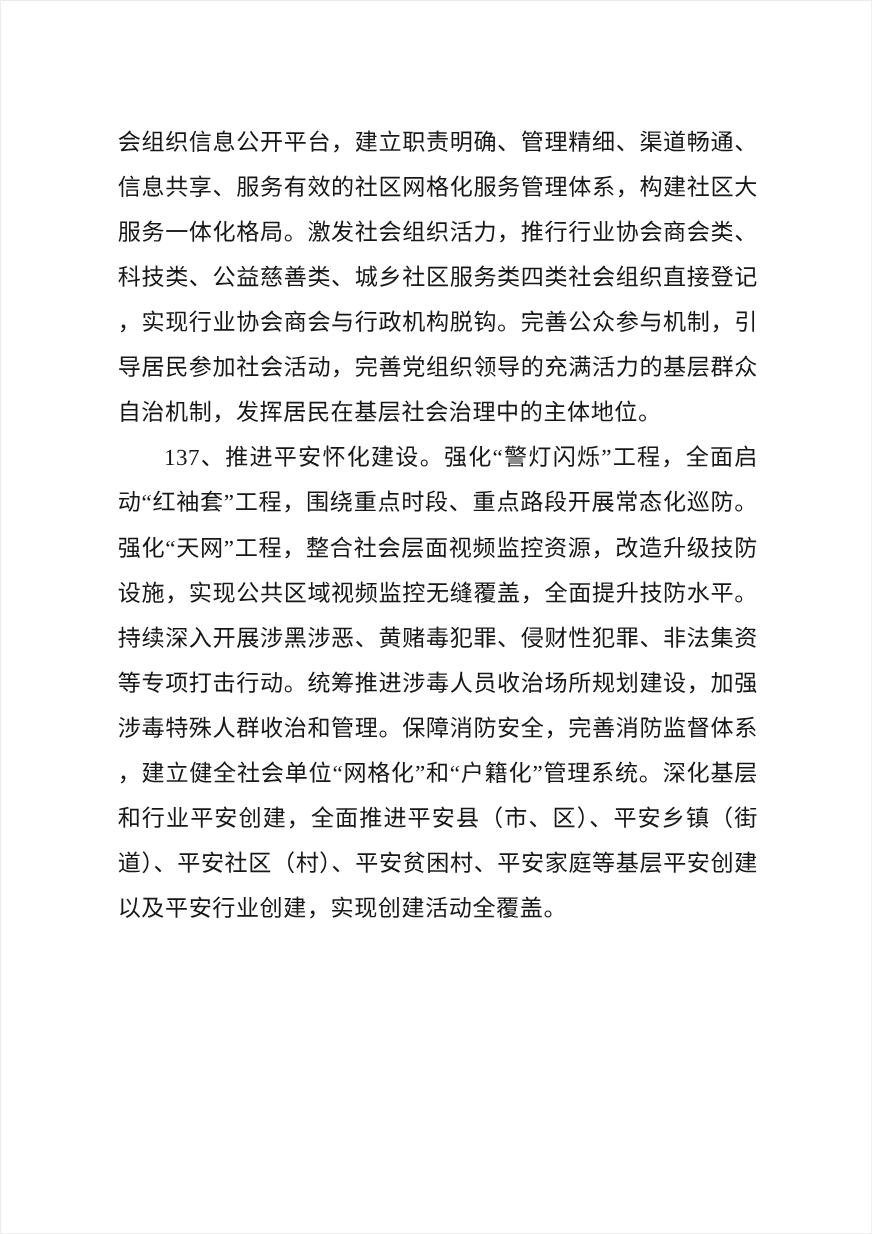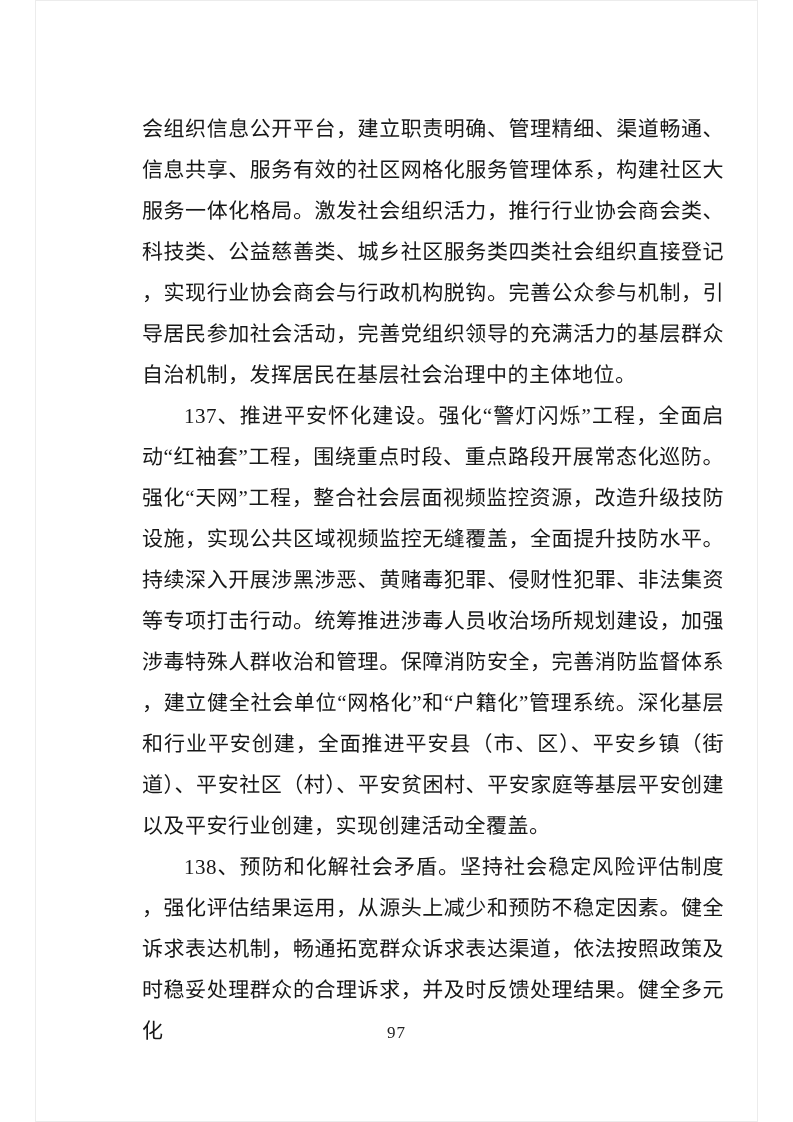--- a/index.html
+++ b/index.html
@@ -2,21 +2,21 @@
 <html lang="zh-CN"><head>
 <meta charset="utf-8">
 <style>
   html, body {
     margin: 0;
     padding: 0;
     background: #ffffff;
   }
   .page {
     position: relative;
-    width: 723px;
+    width: 793px;
     height: 1122px;
     margin: 0 auto;
     background: #ffffff;
     box-sizing: border-box;
     border: 1px solid #ececec;
     overflow: hidden;
     font-family: "Liberation Serif", "DejaVu Serif", serif;
     color: #171717;
   }
   .page-body {
@@ -55,18 +55,14 @@
     font-family: "Liberation Serif", "DejaVu Serif", serif;
   }
 </style>
 </head>
 <body>
 
 <div class="page">
   <div class="page-body">
     <p class="para"><span class="lead"></span><span>会组织信息公开平台，建立职责明确、管理精细、渠道畅通、信息共享、服务有效的社区网格化服务管理体系，构建社区大服务一体化格局。激发社会组织活力，推行行业协会商会类、科技类、公益慈善类、城乡社区服务类四类社会组织直接登记，实现行业协会商会与行政机构脱钩。完善公众参与机制，引导居民参加社会活动，完善党组织领导的充满活力的基层群众自治机制，发挥居民在基层社会治理中的主体地位。</span></p>
     <p class="para indented"><span class="lead">137、推进平安怀化建设。</span><span>强化“警灯闪烁”工程，全面启动“红袖套”工程，围绕重点时段、重点路段开展常态化巡防。强化“天网”工程，整合社会层面视频监控资源，改造升级技防设施，实现公共区域视频监控无缝覆盖，全面提升技防水平。持续深入开展涉黑涉恶、黄赌毒犯罪、侵财性犯罪、非法集资等专项打击行动。统筹推进涉毒人员收治场所规划建设，加强涉毒特殊人群收治和管理。保障消防安全，完善消防监督体系，建立健全社会单位“网格化”和“户籍化”管理系统。深化基层和行业平安创建，全面推进平安县（市、区）、平安乡镇（街道）、平安社区（村）、平安贫困村、平安家庭等基层平安创建以及平安行业创建，实现创建活动全覆盖。</span></p>
-    <p class="para indented"><span class="lead">138、预防和化解社会矛盾。</span><span>坚持社会稳定风险评估制度，强化评估结果运用，从源头上减少和预防不稳定因素。健全诉求表达机制，畅通拓宽群众诉求表达渠道，依法按照政策及时稳妥处理群众的合理诉求，并及时反馈处理结果。健全多元化</span></p>
-  </div>
-  <div class="page-footer">
-    <span class="page-number">97</span>
   </div>
 </div>
 
 </body></html>

